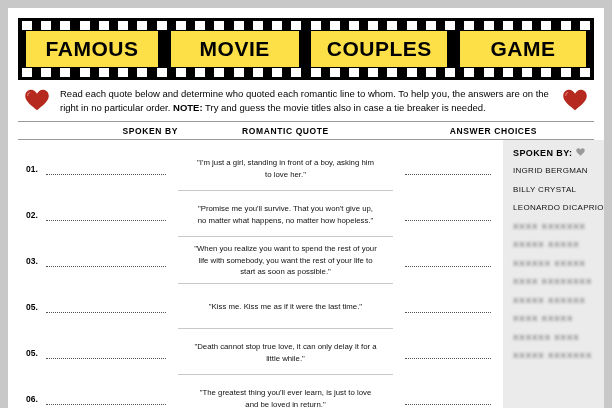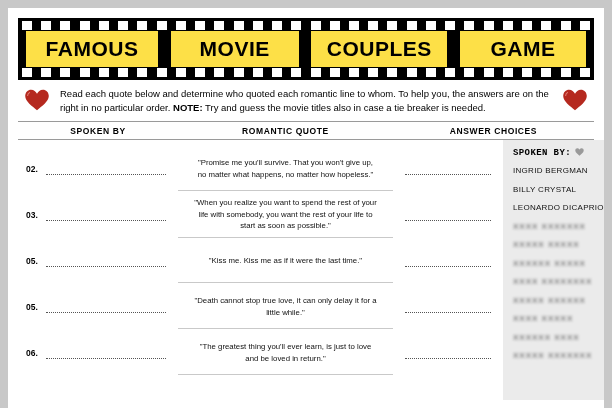--- a/index.html
+++ b/index.html
@@ -102,21 +102,21 @@
     border-top: 1px solid #9a9a9a;
     border-bottom: 1px solid #9a9a9a;
     height: 17px;
     display: flex;
     align-items: center;
     font-size: 8.5px;
     font-weight: bold;
     letter-spacing: 0.6px;
     color: #000000;
   }
-  .ch-spokenby { width: 160px; text-align: center; }
+  .ch-spokenby { width: 160px; text-align: right; }
   .ch-quote    { width: 215px; text-align: center; }
   .ch-spokento { width: 110px; text-align: center; }
   .ch-answers  { flex: 1; text-align: center; }
 
   
   .body-area {
     position: relative;
     margin: 0 10px;
     display: flex;
   }
@@ -180,21 +180,20 @@
     min-height: 260px;
   }
   .answers-title {
     font-size: 9px;
     font-weight: bold;
     letter-spacing: 0.4px;
     margin-bottom: 8px;
     display: flex;
     align-items: center;
     gap: 4px;
-    font-family: Liberation Mono, monospace;
   }
   .mini-heart {
     display: inline-block;
     width: 9px;
     height: 8px;
     position: relative;
     top: -1px;
   }
   .ans {
     font-size: 8px;
@@ -305,20 +304,30 @@
   <div class="col-headers">
     <div class="ch-spokenby">SPOKEN BY</div>
     <div class="ch-quote">ROMANTIC QUOTE</div>
     <div class="ch-answers">ANSWER CHOICES</div>
   </div>
 
   <div class="body-area">
 
     <div class="left-cols">
 
+      <div class="qrow">
+        <div class="cell-spokenby">
+          <span class="qnum">01.</span>
+          <span class="blank"></span>
+        </div>
+        <div class="cell-quote">"I'm just a girl, standing in front of a boy, asking him to love her."</div>
+        <div class="cell-spokento">
+          <span class="blank"></span>
+        </div>
+      </div>
 
       <div class="qrow">
         <div class="cell-spokenby">
           <span class="qnum">02.</span>
           <span class="blank"></span>
         </div>
         <div class="cell-quote">"Promise me you'll survive. That you won't give up, no matter what happens, no matter how hopeless."</div>
         <div class="cell-spokento">
           <span class="blank"></span>
         </div>

